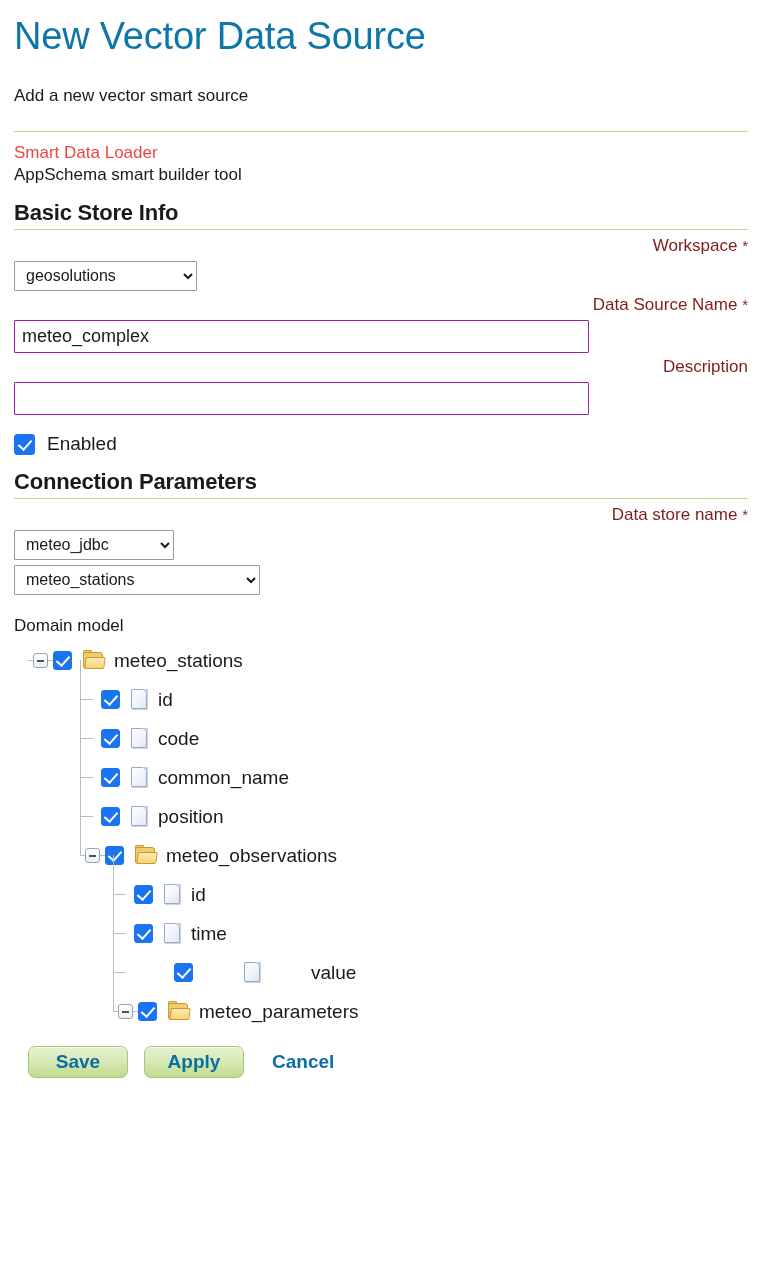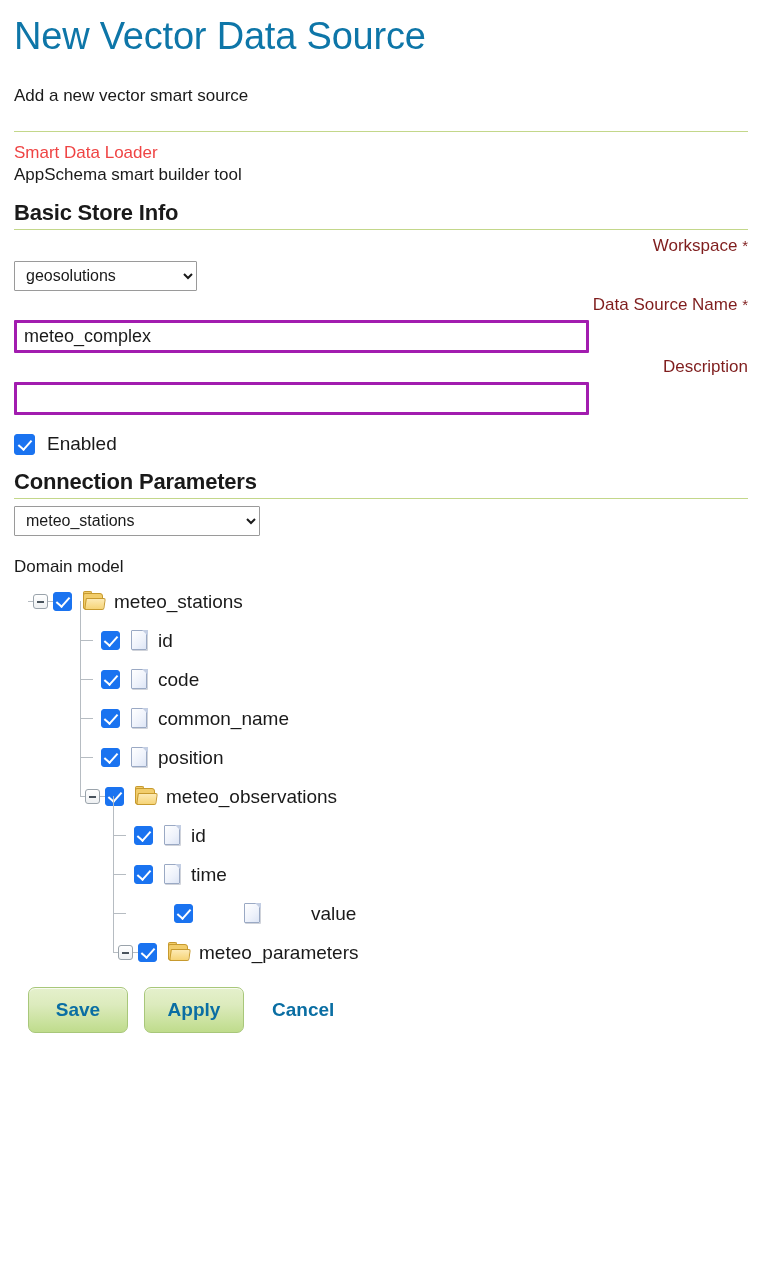--- a/index.html
+++ b/index.html
@@ -99,21 +99,21 @@
   select.sel-workspace { width: 183px; }
   select.sel-datastore { width: 160px; }
   select.sel-rootentity { width: 246px; }
 
   input.ctl-text {
     font-family: "Liberation Sans", sans-serif;
     font-size: 18px;
     line-height: 22px;
     color: #1a1a1a;
     background: #ffffff;
-    border: 3px solid #a21caf;
+    border: 1px solid #a21caf;
     border-radius: 1px;
     padding: 3px 7px;
     margin-top: 3px;
     width: 575px;
     height: 33px;
     outline: none;
   }
 
   
   .cb {
@@ -294,21 +294,21 @@
   }
   .btn-green {
     font-family: "Liberation Sans", sans-serif;
     font-size: 19px;
     font-weight: bold;
     color: #0a6ea3;
     background: linear-gradient(#e5f0cc 0%, #dcebbd 38%, #bfdc8c 100%);
     border: 1px solid #a8c77a;
     border-radius: 7px;
     padding: 0 20px;
-    height: 46px;
+    height: 32px;
     min-width: 100px;
     cursor: pointer;
     box-shadow: inset 0 1px 0 rgba(255,255,255,0.75);
   }
   .btn-link {
     font-size: 19px;
     font-weight: bold;
     color: #0a6ea3;
     text-decoration: none;
     cursor: pointer;
@@ -358,20 +358,29 @@
     <div class="enabled-row">
       <input type="checkbox" class="cb" checked="" style="">
       <span class="enabled-label">Enabled</span>
     </div>
   </div>
 
   <div class="section">
     <h2 class="section-title">Connection Parameters</h2>
     <hr class="section-rule">
 
+    <div class="field">
+      <label class="field-label">
+        <span>Data store name</span>
+        <span class="req">*</span>
+      </label>
+      <select class="ctl sel-datastore">
+        <option>meteo_jdbc</option>
+      </select>
+    </div>
 
     <div class="field">
       <select class="ctl sel-rootentity">
         <option>meteo_stations</option>
       </select>
     </div>
 
     <span class="tree-label">Domain model</span>
 
     <div class="tree" id="tree-root">

